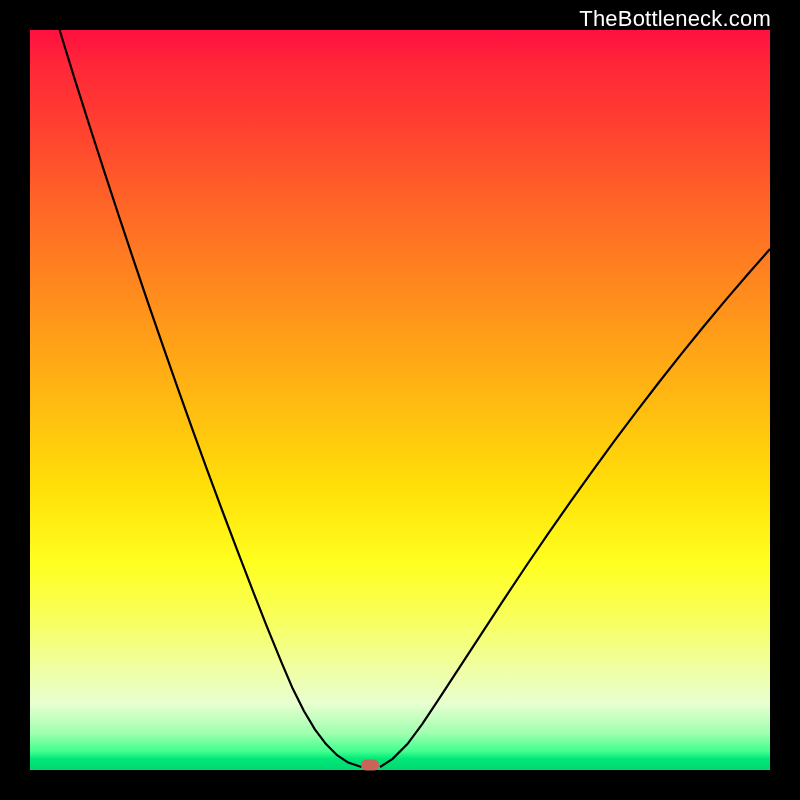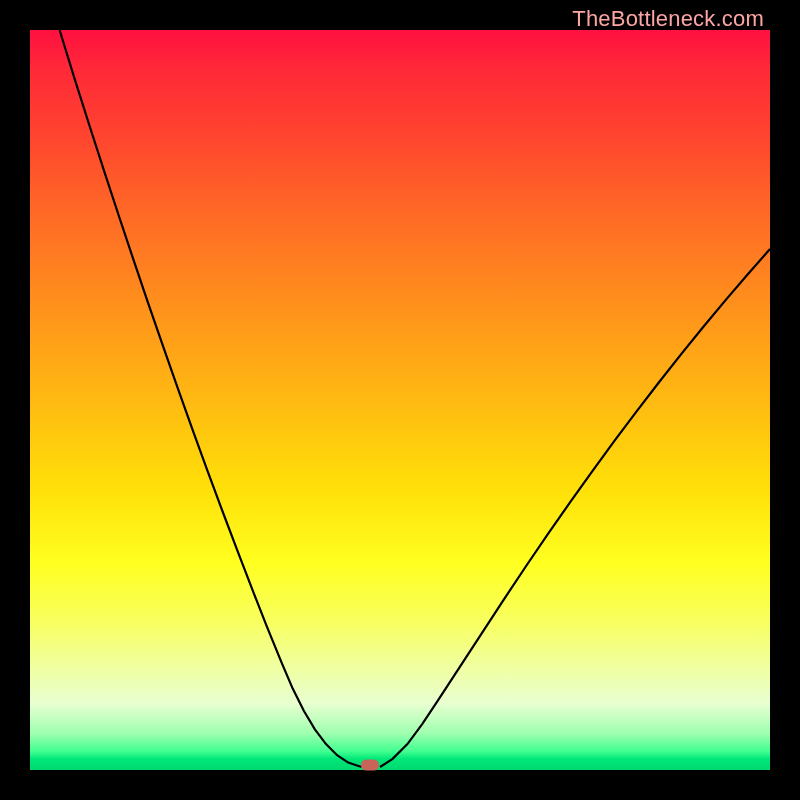--- a/index.html
+++ b/index.html
@@ -31,24 +31,24 @@
       #e8ffd0 91%,
       #a0ffb0 95%,
       #40ff90 97.5%,
       #00e878 98.5%,
       #00d870 100%
     );
   }
   .watermark {
     position: absolute;
     top: 6px;
-    right: 36px;
+    right: 29px;
     font-family: Arial, Helvetica, sans-serif;
     font-size: 22px;
-    color: #fca5a5;
+    color: #ffffff;
     letter-spacing: 0.2px;
   }
   .curve-svg {
     position: absolute;
     left: 0;
     top: 0;
     width: 740px;
     height: 740px;
     overflow: visible;
   }

